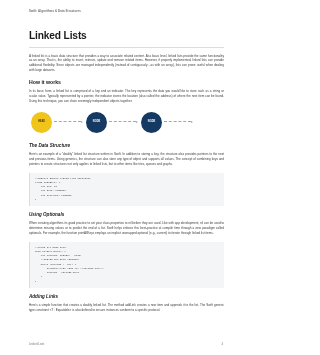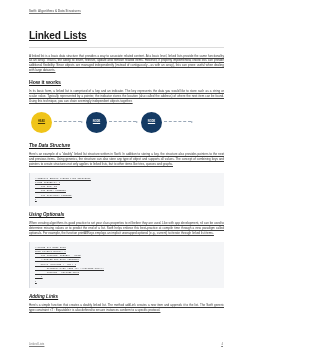--- a/index.html
+++ b/index.html
@@ -1,15 +1,15 @@
 <!DOCTYPE html>
 <html><head>
 <meta charset="utf-8">
 <style>
-  * { box-sizing: border-box; margin: 0; padding: 0; text-decoration: underline; }
+  * { box-sizing: border-box; margin: 0; padding: 0; }
   html, body {
     width: 252px; height: 355px;
     background: #ffffff;
     font-family: "Liberation Sans", sans-serif;
     overflow: hidden;
   }
   .page {
     position: relative;
     width: 252px; height: 355px;
     background: #ffffff;

